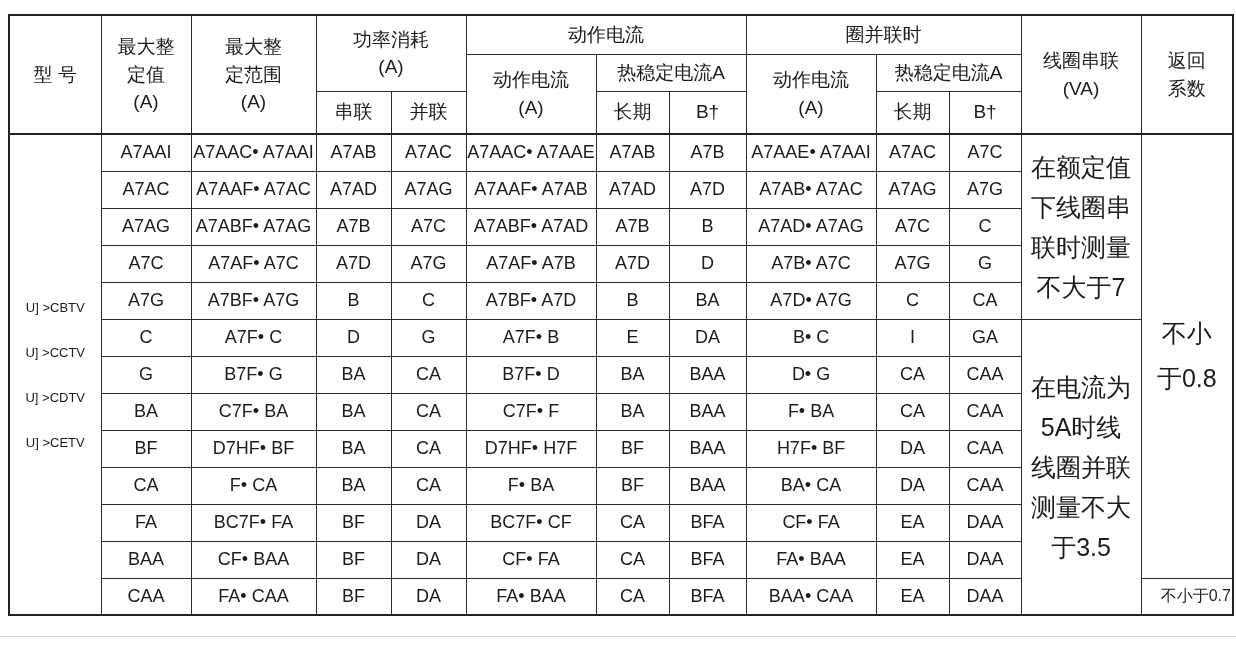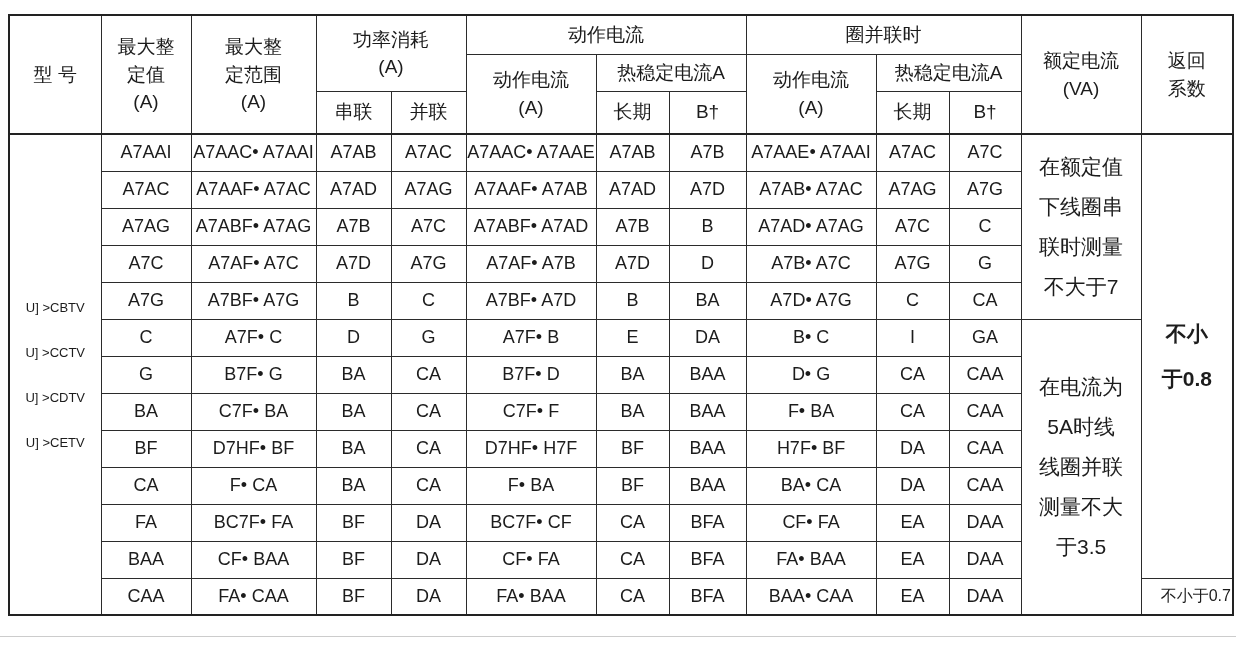--- a/index.html
+++ b/index.html
@@ -25,23 +25,23 @@
     line-height:1.45;
   }
   thead tr.h1{height:39px;}
   thead tr.h2{height:37px;}
   thead tr.h3{height:43px;}
   tbody tr{height:37px;}
   thead{border-bottom:2px solid #222222;}
   .model-cell{font-size:13px;}
   .model-line{height:45px;line-height:45px;white-space:nowrap;}
   .note-cell{
-    font-size:21px;white-space:pre-line;line-height:40px;margin-left:39px;
-  }
-  .return-cell{line-height:45px;font-weight:bold;}
+    font-size:25px;white-space:pre-line;line-height:40px;margin-left:39px;
+  }
+  .return-cell{line-height:45px;}
   .return-last{font-size:16px;white-space:nowrap;padding-left:18px;}
   .bottom-rule{
     position:absolute;left:0;top:636px;width:1236px;height:1px;
     background:#cccccc;
   }
 </style>
 </head>
 <body>
 
 <div class="page">
@@ -67,21 +67,21 @@
         <th rowspan="3">最大整
 定值
 (A)</th>
         <th rowspan="3">最大整
 定范围
 (A)</th>
         <th colspan="2" rowspan="2">功率消耗
 (A)</th>
         <th colspan="3">动作电流</th>
         <th colspan="3">圈并联时</th>
-        <th rowspan="3">额定电流
+        <th rowspan="3">线圈串联
 (VA)</th>
         <th rowspan="3">返回
 系数</th>
       </tr>
       <tr class="h2">
         <th rowspan="2">动作电流
 (A)</th>
         <th colspan="2">热稳定电流A</th>
         <th rowspan="2">动作电流
 (A)</th>

